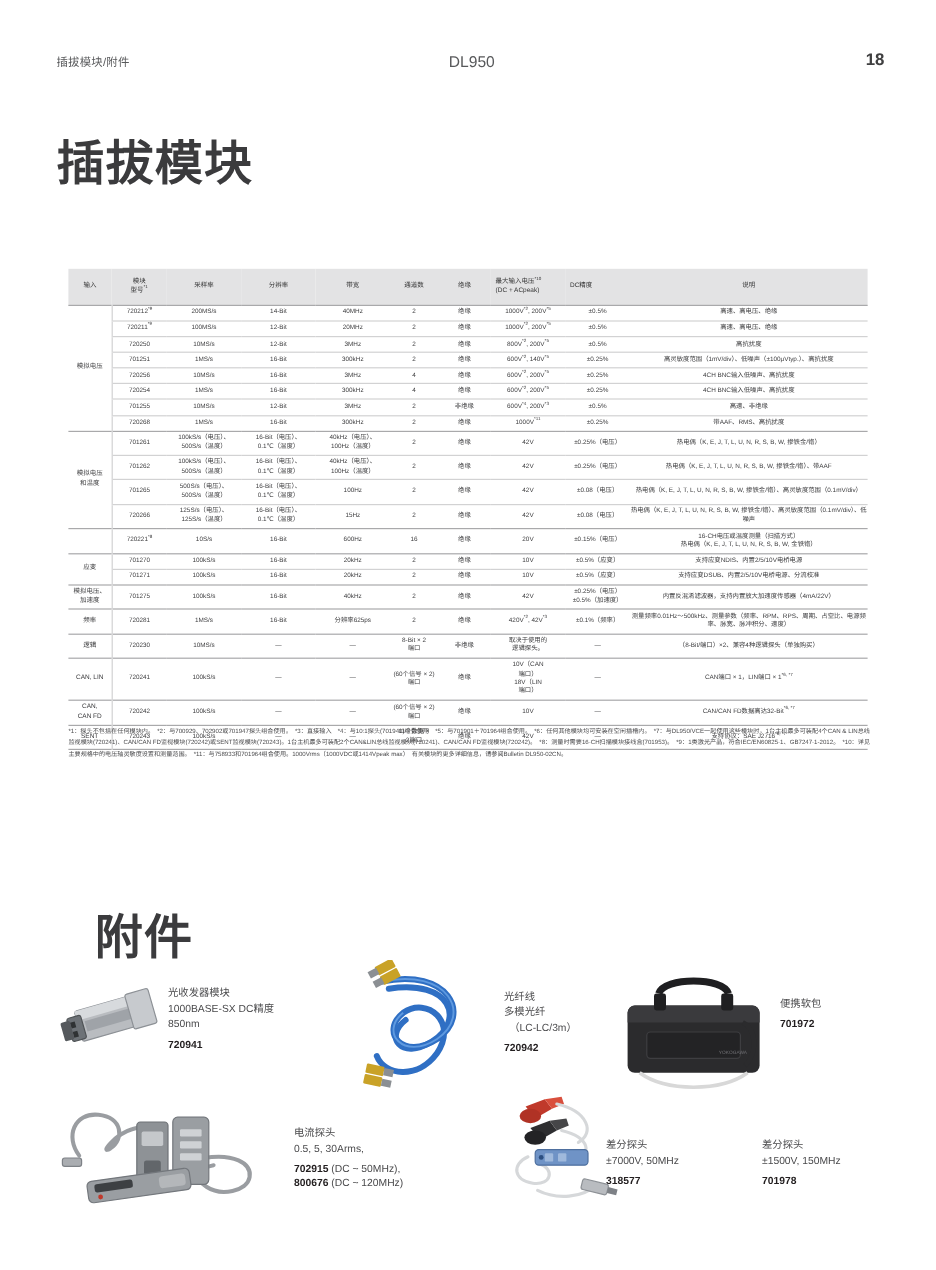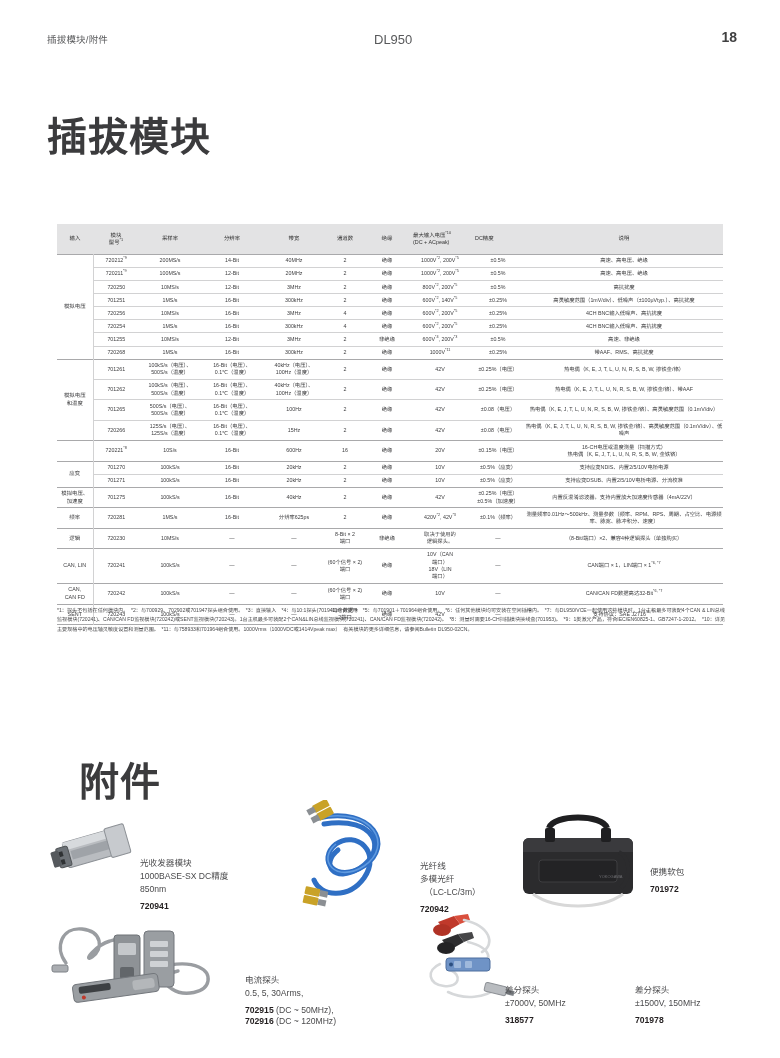--- a/index.html
+++ b/index.html
@@ -6,21 +6,21 @@
   html,body{margin:0;padding:0;}
   body{
     width:780px;height:1058px;background:#ffffff;
     font-family:"Liberation Sans","DejaVu Sans",sans-serif;
     color:#231f20;-webkit-font-smoothing:antialiased;
     position:relative;overflow:hidden;
   }
   .page{position:relative;width:780px;height:1058px;}
 
   
-  .runhead{position:absolute;left:47px;top:32px;width:690px;height:16px;}
+  .runhead{position:absolute;left:47px;top:44px;width:690px;height:16px;}
   .runhead .rh-left{position:absolute;left:0;top:0;font-size:9.5px;color:#58595b;letter-spacing:.2px;}
   .runhead .rh-mid{position:absolute;left:327px;top:0;font-size:13px;color:#58595b;}
   .runhead .rh-page{position:absolute;right:0;top:-3px;font-size:14px;font-weight:bold;color:#404041;}
 
   
   .h1{position:absolute;font-size:40px;font-weight:bold;color:#3b3b3d;letter-spacing:1px;line-height:1;}
   #h1-modules{left:47px;top:117px;}
   #h1-accessories{left:47px;top:762px;margin-left:32px;}
 
   
@@ -40,21 +40,21 @@
   td.bl{border-left:.6px solid #d2d2d3;}
   .sup{font-size:3.8px;vertical-align:super;line-height:0;}
   .tbl-top{border-top:.9px solid #a9a9ab;}
 
   
   .footnotes{position:absolute;left:57px;top:606px;width:668px;font-size:5.1px;
              line-height:1.82;color:#4a4a4c;text-align:justify;}
   .footnotes span.fn{white-space:nowrap;}
 
   
-  .acc{position:absolute;margin-top:36px;}
+  .acc{position:absolute;}
   .acc .cap{font-size:8.6px;color:#4a4a4c;line-height:1.5;}
   .acc .code{font-size:8.6px;font-weight:bold;color:#231f20;margin-top:5px;}
   .acc .code .tail{font-weight:normal;color:#4a4a4c;}
 
   #acc1{left:140px;top:821px;width:130px;}
   #acc2{left:420px;top:824px;width:120px;}
   #acc3{left:650px;top:830px;width:110px;}
   #acc4{left:245px;top:938px;width:140px;}
   #acc5{left:505px;top:948px;width:120px;}
   #acc6{left:635px;top:948px;width:130px;}
@@ -489,21 +489,21 @@
     <div class="code">701972</div>
   </div>
 
   <div class="acc" id="acc4">
     <div class="cap">电流探头</div>
     <div class="cap">0.5, 5, 30Arms,</div>
     <div class="code">
       <span>702915</span><span class="tail"> (DC ~ 50MHz),</span>
     </div>
     <div class="code" style="margin-top:1px">
-      <span>702916</span><span class="tail"> (DC ~ 120MHz)</span>
+      <span>800676</span><span class="tail"> (DC ~ 120MHz)</span>
     </div>
   </div>
 
   <div class="acc" id="acc5">
     <div class="cap">差分探头</div>
     <div class="cap">±7000V, 50MHz</div>
     <div class="code">318577</div>
   </div>
 
   <div class="acc" id="acc6">

